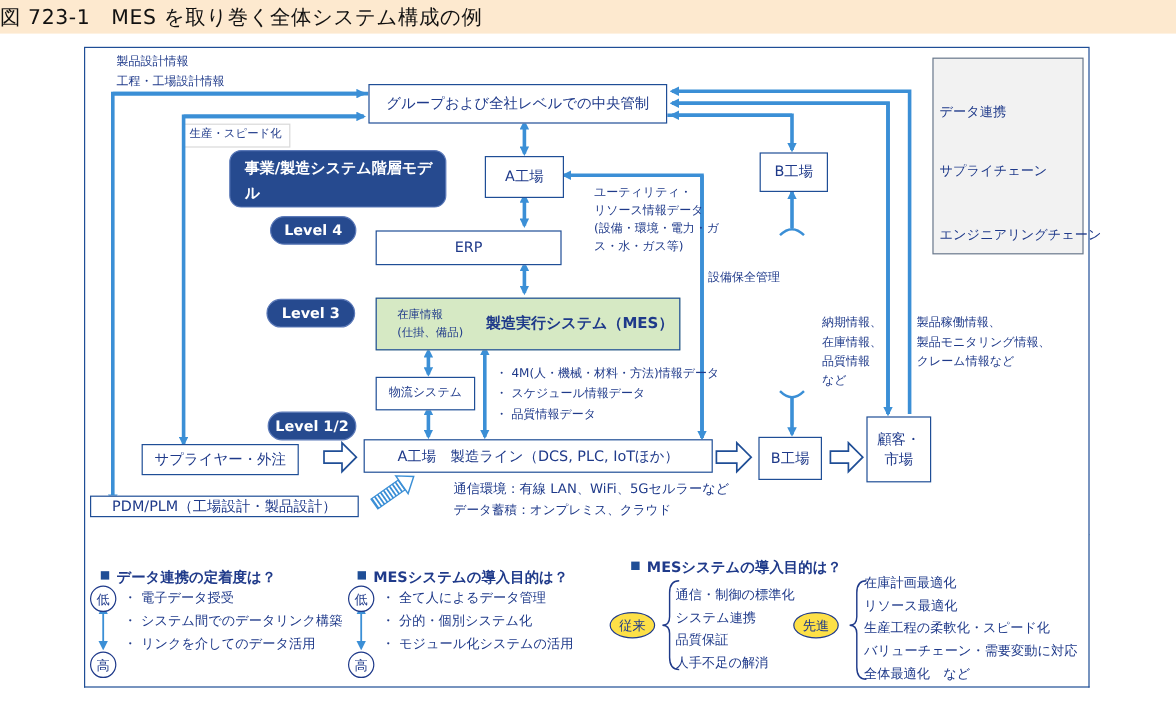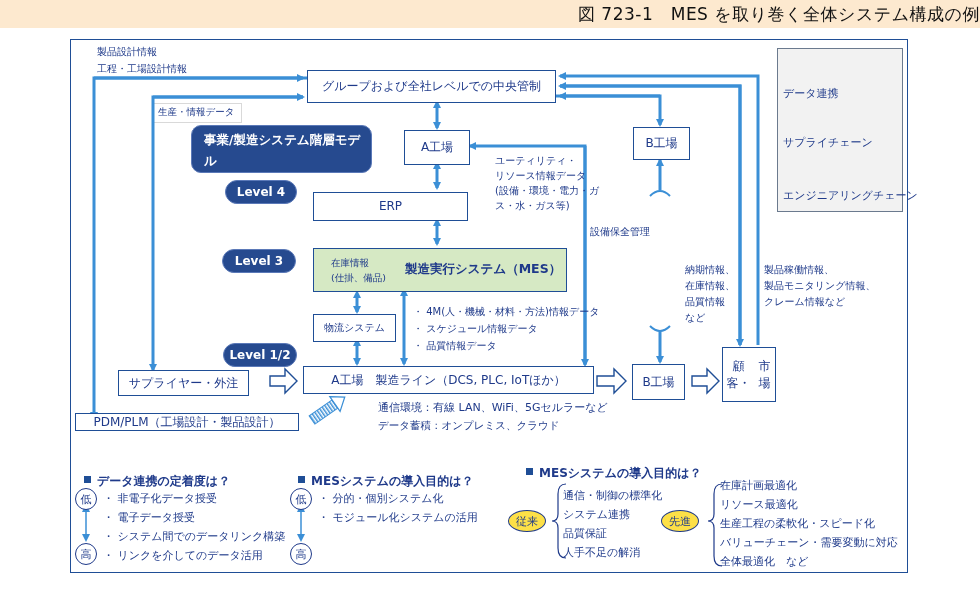--- a/index.html
+++ b/index.html
@@ -1,18 +1,18 @@
 <!DOCTYPE html>
 <html><head>
 <meta charset="utf-8">
 <style>
   * { box-sizing: border-box; margin: 0; padding: 0; }
   html, body { width: 980px; height: 596px; background: #ffffff; overflow: hidden; }
   body { font-family: "DejaVu Sans", "Liberation Sans", sans-serif; position: relative; color: #1f3a8a; }
-  .title-bar { position: absolute; left: 0; top: 0; width: 980px; height: 28px; background: #fde9cf; display: flex; align-items: center; justify-content: flex-end; }
+  .title-bar { position: absolute; left: 0; top: 0; width: 980px; height: 28px; background: #fde9cf; display: flex; align-items: center; justify-content: flex-start; }
   .title-bar span { font-size: 17px; color: #111; letter-spacing: 0.5px; }
   .frame { position: absolute; left: 70px; top: 39px; width: 838px; height: 407px; border: 1.5px solid #1f4e96; background: #fff; }
   .bottom-frame { position: absolute; left: 70px; top: 445px; width: 838px; height: 128px; border: 1.5px solid #1f4e96; border-top: none; background: #fff; }
   svg.lines { position: absolute; left: 0; top: 0; width: 980px; height: 596px; }
   .box { position: absolute; border: 1.5px solid #1f4e96; background: #fff; display: flex; align-items: center; justify-content: center; font-size: 12px; color: #1f3a8a; text-align: center; line-height: 1.35; }
   .label { position: absolute; font-size: 10px; color: #1f3a8a; line-height: 1.55; white-space: nowrap; }
   .pill { position: absolute; background: #264a8f; color: #fff; font-weight: bold; border-radius: 12px; display: flex; align-items: center; justify-content: center; font-size: 12px; border: 1.5px solid #5b79b8; }
   .isa { position: absolute; left: 191px; top: 125px; width: 181px; height: 48px; background: #264a8f; border-radius: 10px; color: #fff; font-weight: bold; font-size: 12.5px; padding: 4px 0 0 12px; line-height: 1.65; border: 1.5px solid #5b79b8; }
   .mes-box { position: absolute; left: 313px; top: 248px; width: 254px; height: 44px; background: #d6e9c4; border: 1.5px solid #1f4e96; }
   .mes-title { position: absolute; left: 405px; top: 261px; font-size: 12.5px; font-weight: bold; color: #1f3a8a; }
@@ -114,21 +114,21 @@
   <path d="M722,484 Q714,484 714,494 L714,514 Q714,521 708,521 Q714,521 714,528 L714,556 Q714,566 722,566" stroke="#1f3a8a" stroke-width="1.2" fill="none"></path>
 </svg>
 
 <div class="legend-doc"></div>
 <div class="legend-label" style="left:783px;top:86px;">データ連携</div>
 <div class="legend-label" style="left:783px;top:135px;">サプライチェーン</div>
 <div class="legend-label" style="left:783px;top:188px;">エンジニアリングチェーン</div>
 
 <div class="label" style="left:97px;top:44px;">製品設計情報</div>
 <div class="label" style="left:97px;top:61px;">工程・工場設計情報</div>
-<div class="label" style="left:158px;top:105px;font-size:9.5px;">生産・情報データ</div>
+<div class="label" style="left:158px;top:105px;font-size:9.5px;">生産・スピード化</div>
 
 <div class="box" style="left:307px;top:70px;width:249px;height:33px;">
     <span>グループおよび全社レベルでの中央管制</span>
   </div>
 
 <div class="isa">
   <div>事業/製造システム階層モデル</div>
 </div>
 
 <div class="box" style="left:404px;top:130px;width:66px;height:35px;">
@@ -184,46 +184,46 @@
 
 <div class="box" style="left:118px;top:370px;width:131px;height:26px;">
     <span>サプライヤー・外注</span>
   </div>
 <div class="box" style="left:303px;top:366px;width:291px;height:28px;">
     <span>A工場　製造ライン（DCS, PLC, IoTほか）</span>
   </div>
 <div class="box" style="left:632px;top:364px;width:53px;height:36px;">
     <span>B工場</span>
   </div>
-<div class="box" style="left:722px;top:347px;width:54px;height:55px;flex-direction:row;">
+<div class="box" style="left:722px;top:347px;width:54px;height:55px;flex-direction:column;">
   <span>顧客・</span>
   <span>市場</span>
 </div>
 
 <div class="box" style="left:75px;top:413px;width:224px;height:18px;">
     <span>PDM/PLM（工場設計・製品設計）</span>
   </div>
 
 <div class="label" style="left:378px;top:399px;font-size:11px;">通信環境：有線 LAN、WiFi、5Gセルラーなど</div>
 <div class="label" style="left:378px;top:417px;font-size:10.5px;">データ蓄積：オンプレミス、クラウド</div>
 
 <div class="sec-head" style="left:84px;top:473px;"><span class="sq"></span><span>データ連携の定着度は？</span></div>
 <div class="circle" style="left:75px;top:488px;">低</div>
 <div class="circle" style="left:75px;top:543px;">高</div>
 <div class="bullets" style="left:103px;top:489px;">
-  <div>・ 非電子化データ授受</div>
   <div>・ 電子データ授受</div>
   <div>・ システム間でのデータリンク構築</div>
   <div>・ リンクを介してのデータ活用</div>
 </div>
 
 <div class="sec-head" style="left:298px;top:473px;"><span class="sq"></span><span>MESシステムの導入目的は？</span></div>
 <div class="circle" style="left:290px;top:488px;">低</div>
 <div class="circle" style="left:290px;top:543px;">高</div>
 <div class="bullets" style="left:318px;top:489px;">
+  <div>・ 全て人によるデータ管理</div>
   <div>・ 分的・個別システム化</div>
   <div>・ モジュール化システムの活用</div>
 </div>
 
 <div class="sec-head" style="left:526px;top:465px;"><span class="sq"></span><span>MESシステムの導入目的は？</span></div>
 <div class="oval" style="left:508px;top:510px;">従来</div>
 <div class="purpose-list" style="left:563px;top:486px;">
   <div>通信・制御の標準化</div>
   <div>システム連携</div>
   <div>品質保証</div>

